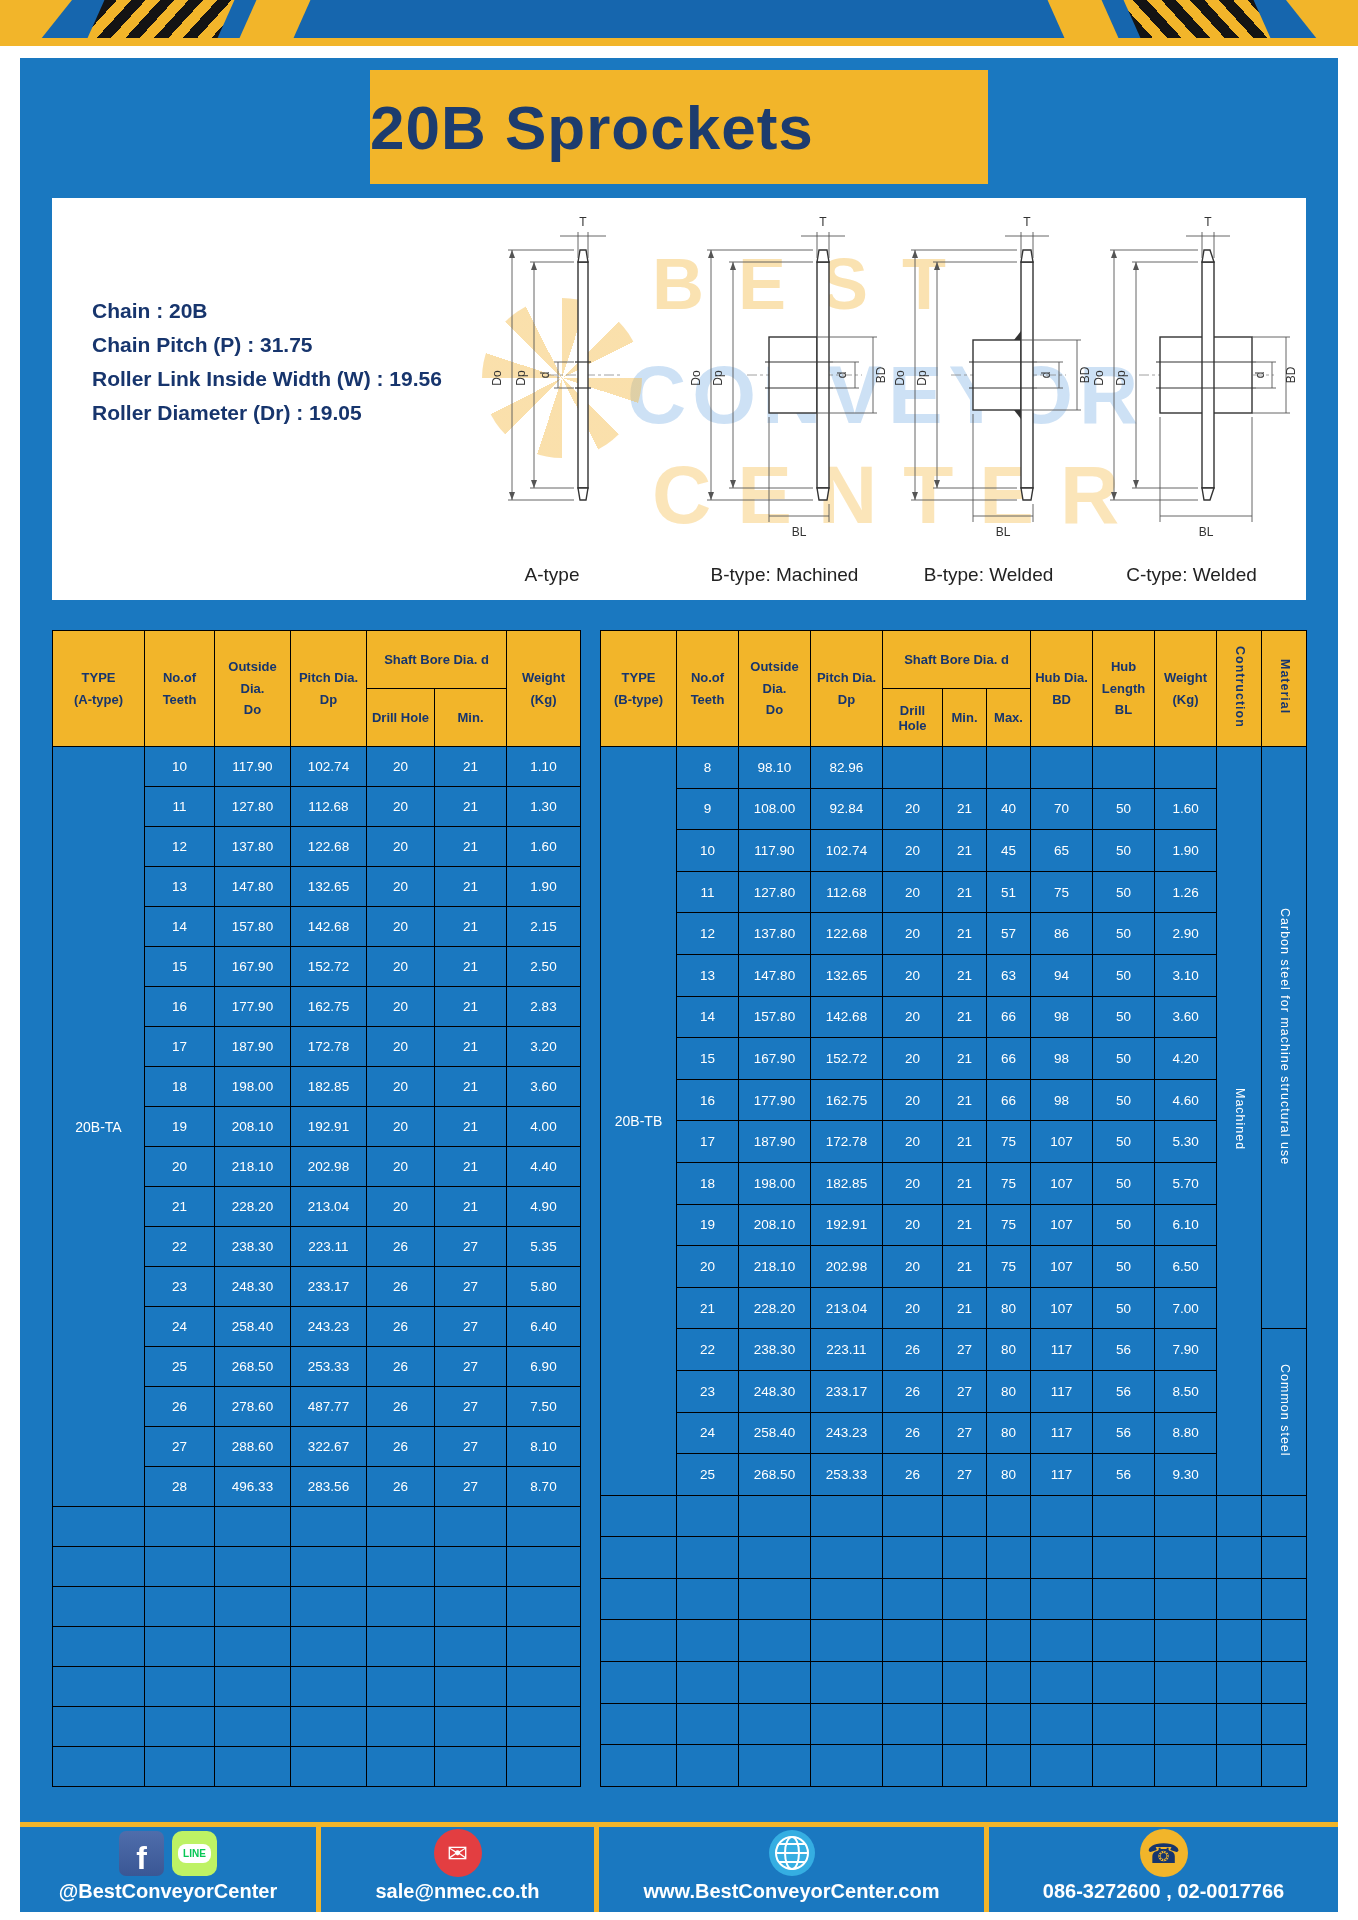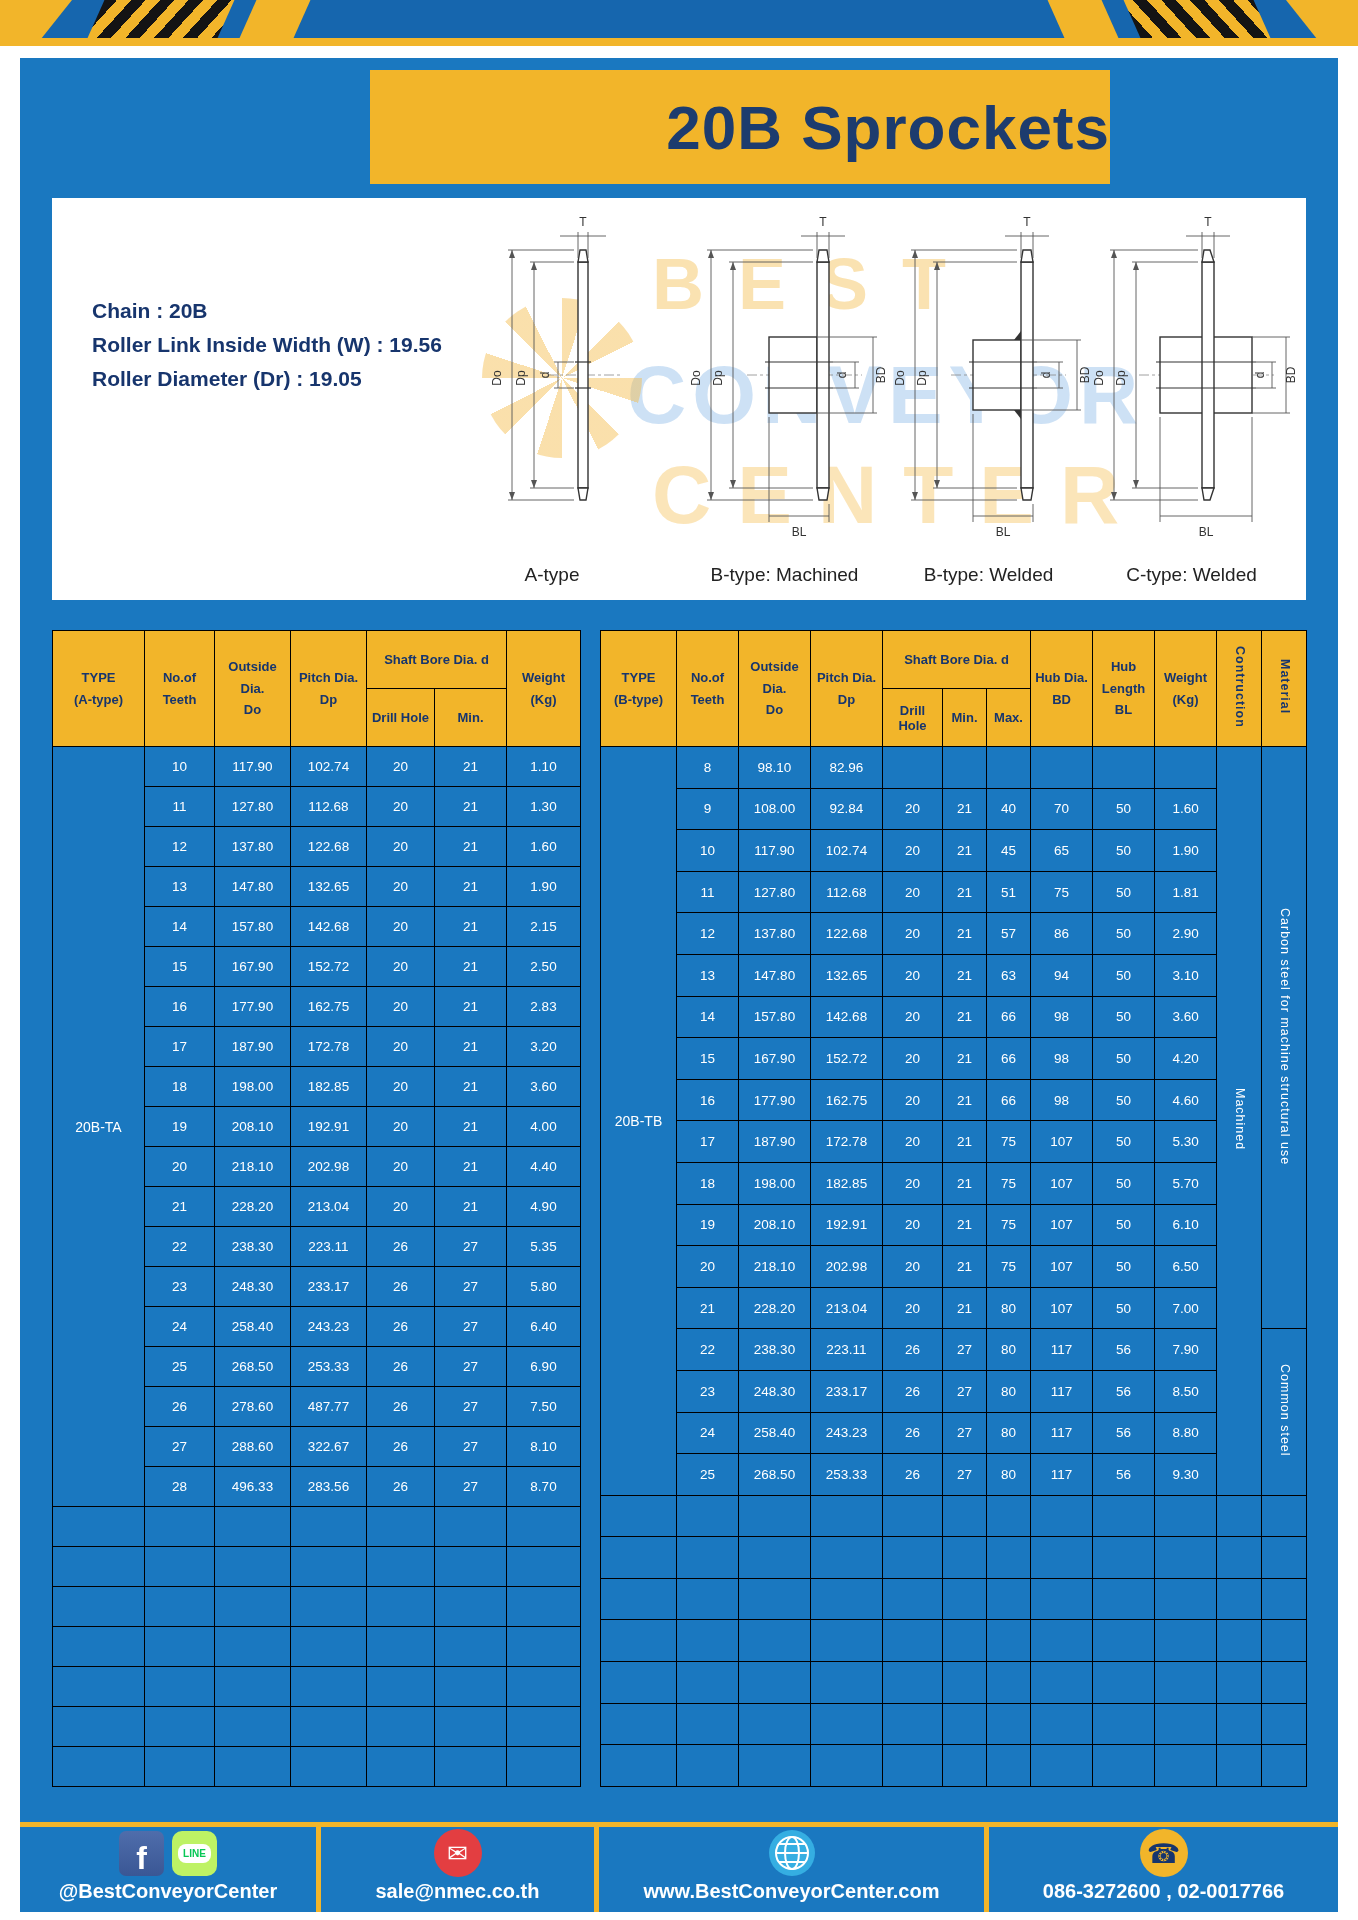--- a/index.html
+++ b/index.html
@@ -15,21 +15,21 @@
   .hazard-l { left:96px; transform:skewX(-24deg); }
   .hazard-r { right:96px; transform:skewX(24deg); background:repeating-linear-gradient(65deg,#141414 0 13px,#f2b52a 13px 26px); }
   .wedge { position:absolute; top:0; height:38px; width:54px; background:#f2b52a; }
   .wedge-l { left:248px; transform:skewX(-24deg); }
   .wedge-r { right:248px; transform:skewX(24deg); }
   .yellow-strip { position:absolute; left:0; top:38px; width:1358px; height:8px; background:#f2b52a; }
 
   
   .content { position:absolute; left:20px; top:58px; width:1318px; height:1854px; background:#1a78c0; }
 
-  .title-box { position:absolute; left:350px; top:12px; width:740px; height:114px; background:#f2b52a; display:flex; align-items:center; justify-content:flex-end; }
+  .title-box { position:absolute; left:350px; top:12px; width:618px; height:114px; background:#f2b52a; display:flex; align-items:center; justify-content:flex-start; }
   .title-box h1 { font-size:62px; font-weight:bold; color:#1d3c6e; letter-spacing:1px; }
 
   
   .spec-panel { position:absolute; left:32px; top:140px; width:1254px; height:402px; background:#ffffff; overflow:hidden; }
   .specs { position:absolute; left:40px; top:96px; z-index:3; }
   .spec-line { font-size:21px; font-weight:bold; color:#17356d; line-height:34px; white-space:nowrap; }
 
   .wm-b { position:absolute; left:600px; top:45px; font-size:72px; font-weight:bold; letter-spacing:34px; color:rgba(244,186,70,0.42); z-index:1; }
   .wm-c { position:absolute; left:575px; top:150px; font-size:82px; font-weight:bold; letter-spacing:6px; color:rgba(130,180,230,0.40); z-index:1; }
   .wm-e { position:absolute; left:600px; top:250px; font-size:82px; font-weight:bold; letter-spacing:26px; color:rgba(244,186,70,0.38); z-index:1; }
@@ -98,20 +98,21 @@
   </div>
 
   <div class="spec-panel">
     <div class="wm-b">BEST</div>
     <div class="wm-c">CONVEYOR</div>
     <div class="wm-e">CENTER</div>
     <div class="wm-star"></div>
 
     <div class="specs">
       <div class="spec-line">Chain : 20B</div>
+      <div class="spec-line">Chain Pitch (P) : 31.75</div>
       <div class="spec-line">Roller Link Inside Width (W) : 19.56</div>
       <div class="spec-line">Roller Diameter (Dr) : 19.05</div>
     </div>
 
     <div class="drawing d-a">
       <svg viewBox="0 0 200 330" width="200" height="330">
         <line class="cl" x1="95" y1="165" x2="170" y2="165"></line>
         <line class="dim" x1="122" y1="40" x2="56" y2="40"></line>
         <line class="dim" x1="122" y1="290" x2="56" y2="290"></line>
         <line class="dim" x1="60" y1="40" x2="60" y2="290"></line>
@@ -627,21 +628,21 @@
         </tr>
         <tr>
           <td>11</td>
           <td>127.80</td>
           <td>112.68</td>
           <td>20</td>
           <td>21</td>
           <td>51</td>
           <td>75</td>
           <td>50</td>
-          <td>1.81</td>
+          <td>1.26</td>
         </tr>
         <tr>
           <td>12</td>
           <td>137.80</td>
           <td>122.68</td>
           <td>20</td>
           <td>21</td>
           <td>57</td>
           <td>86</td>
           <td>50</td>

